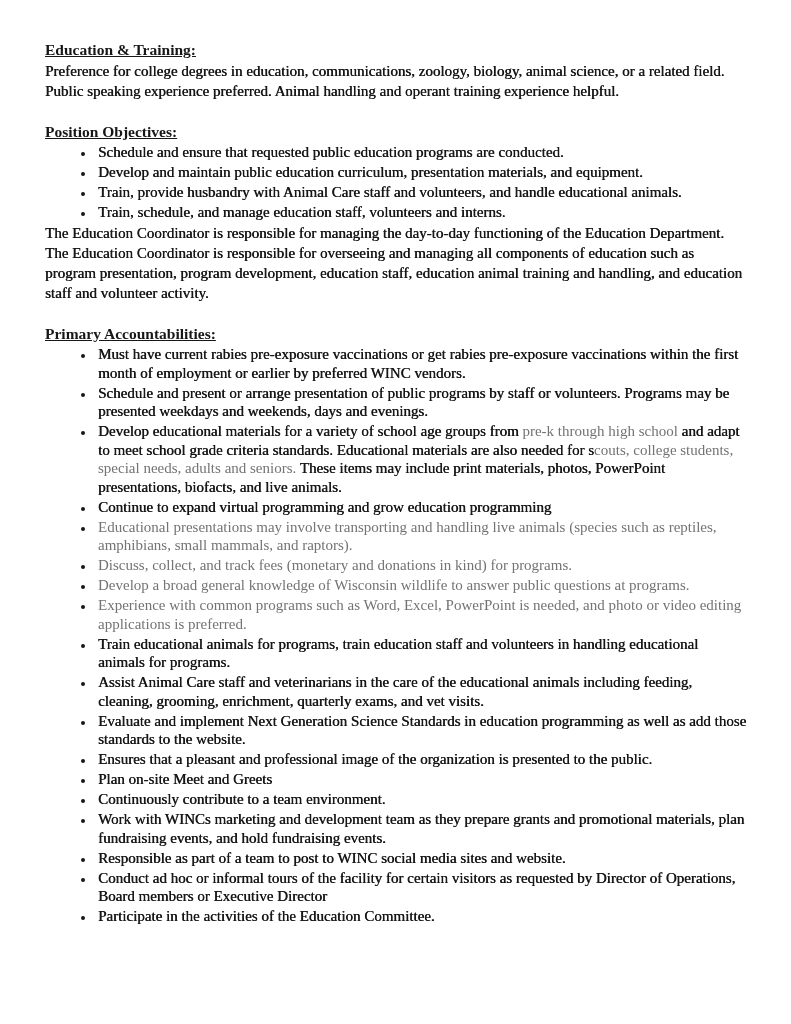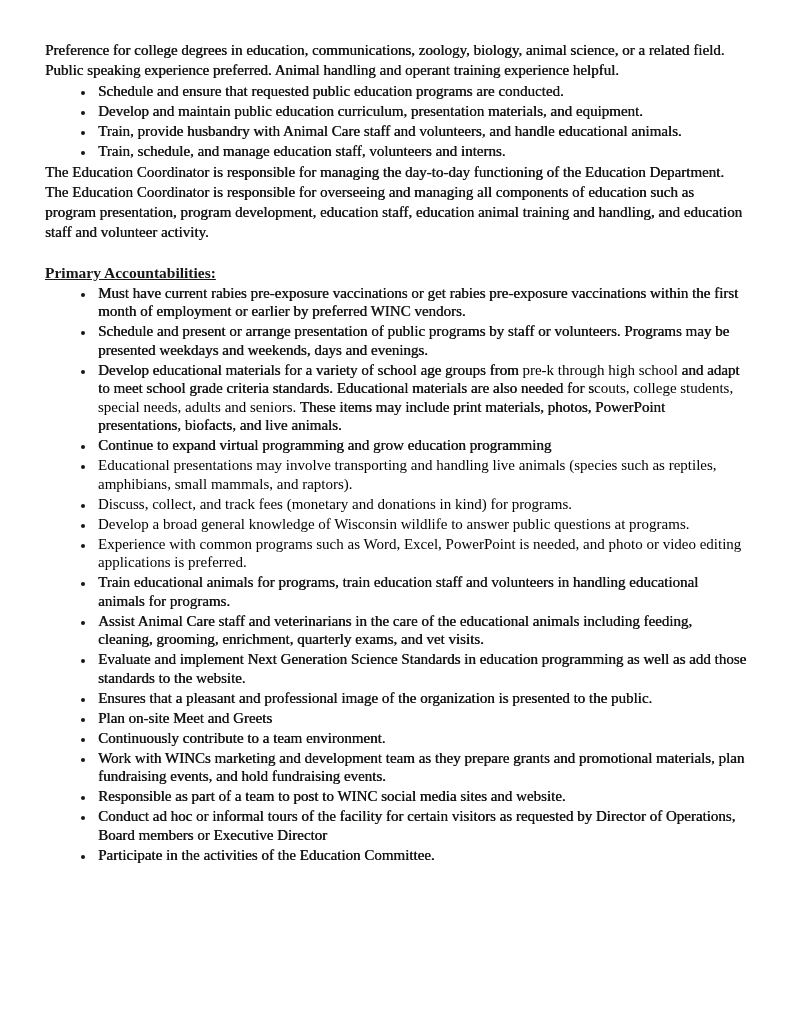--- a/index.html
+++ b/index.html
@@ -33,33 +33,35 @@
     padding: 0 0 0 50px;
     list-style: disc;
   }
   ul.bullets li {
     font-size: 15px; line-height: 18.5px;
     margin: 1.5px 0;
     padding-left: 3px;
   }
   ul.bullets li::marker { font-size: 12px; color: #171717; }
   .heavy { text-shadow: 0.4px 0 0 currentColor; }
-  .light { color: #000000; text-shadow: none; }
+  .light { color: #737373; text-shadow: none; }
 </style>
 </head>
 <body>
 
 <div class="page">
 
 
   <div class="section">
+    <div class="heading first">Education &amp; Training:</div>
     <p class="para heavy">Preference for college degrees in education, communications, zoology, biology, animal science, or a related field. Public speaking experience preferred. Animal handling and operant training experience helpful.</p>
   </div>
 
   <div class="section">
+    <div class="heading">Position Objectives:</div>
     <ul class="bullets">
       <li><span class="heavy">Schedule and ensure that requested public education programs are conducted.</span></li>
       <li><span class="heavy">Develop and maintain public education curriculum, presentation materials, and equipment.</span></li>
       <li><span class="heavy">Train, provide husbandry with Animal Care staff and volunteers, and handle educational animals.</span></li>
       <li><span class="heavy">Train, schedule, and manage education staff, volunteers and interns.</span></li>
     </ul>
   </div>
 
   <div class="section">
     <p class="para heavy">The Education Coordinator is responsible for managing the day-to-day functioning of the Education Department.  The Education Coordinator is responsible for overseeing and managing all components of education such as program presentation, program development, education staff, education animal training and handling, and education staff and volunteer activity.</p>

